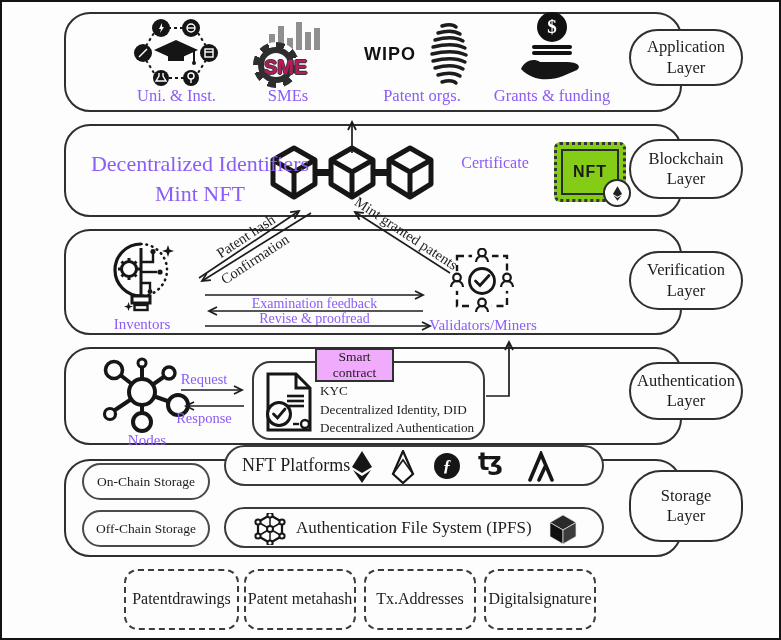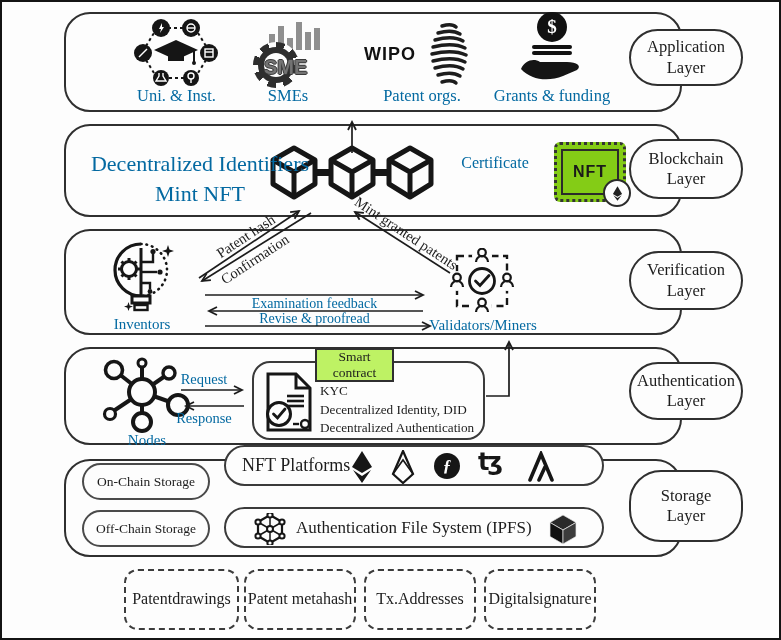--- a/index.html
+++ b/index.html
@@ -1,28 +1,28 @@
 <!DOCTYPE html>
 <html><head>
 <meta charset="utf-8">
 <style>
   html,body{margin:0;padding:0;background:#e8e8e8;}
   #stage{position:relative;width:781px;height:640px;background:#fdfdfd;border:2px solid #141414;box-sizing:border-box;overflow:hidden;font-family:"Liberation Serif",serif;color:#1c1c1c;}
   .abs{position:absolute;}
   .layer{position:absolute;left:62px;width:618px;border:2px solid #2f2f2f;border-radius:26px;background:#fdfdfd;box-sizing:border-box;z-index:1;}
   .layer-tag{position:absolute;left:627px;width:114px;border:2px solid #2f2f2f;border-radius:32px;background:#fdfdfd;box-sizing:border-box;z-index:12;display:flex;flex-direction:column;align-items:center;justify-content:center;font-size:16.5px;line-height:1.22;text-align:center;}
-  .lbl{position:absolute;font-family:"Liberation Serif",serif;color:#0369a1;text-align:center;z-index:6;}
+  .lbl{position:absolute;font-family:"Liberation Serif",serif;color:#8b5cf6;text-align:center;z-index:6;}
   .content{position:absolute;z-index:5;}
   .pill{position:absolute;border:2px solid #4a4a4a;border-radius:19px;background:#fdfdfd;box-sizing:border-box;display:flex;align-items:center;justify-content:center;font-size:13.5px;z-index:5;}
   .rbox{position:absolute;border:2px solid #3a3a3a;border-radius:21px;background:#fdfdfd;box-sizing:border-box;z-index:5;}
   .dashbox{position:absolute;top:567px;height:61px;border:2.6px dashed #3c3c3c;border-radius:14px;background:#fdfdfd;box-sizing:border-box;display:flex;flex-direction:row;align-items:center;justify-content:center;font-size:16px;line-height:1.28;text-align:center;z-index:5;}
   .rot{position:absolute;z-index:41;font-size:14.5px;text-align:center;white-space:nowrap;}
   #arrows{position:absolute;left:0;top:0;z-index:40;pointer-events:none;}
   .sans{font-family:"Liberation Sans",sans-serif;}
-  .smartbox{position:absolute;border:2px solid #2f2f2f;background:#bef264;box-sizing:border-box;z-index:8;display:flex;flex-direction:column;align-items:center;justify-content:center;font-size:13.5px;line-height:1.2;text-align:center;}
+  .smartbox{position:absolute;border:2px solid #2f2f2f;background:#f0abfc;box-sizing:border-box;z-index:8;display:flex;flex-direction:column;align-items:center;justify-content:center;font-size:13.5px;line-height:1.2;text-align:center;}
   .gear-tooth-ring{border-radius:50%;background:repeating-conic-gradient(#2e2e2e 0deg 24deg, #fdfdfd 24deg 45deg);}
 </style>
 </head>
 <body>
 
 <div id="stage">
 
   <div class="layer" style="top:10px;height:100px;"></div>
   <div class="layer" style="top:122px;height:93px;"></div>
   <div class="layer" style="top:227px;height:106px;"></div>
@@ -90,21 +90,21 @@
   <div class="content" style="left:243px;top:14px;width:86px;height:72px;">
     <span class="abs" style="left:24px;top:18px;width:6px;height:16px;background:#8f8f8f;"></span>
     <span class="abs" style="left:33px;top:10px;width:6px;height:24px;background:#8f8f8f;"></span>
     <span class="abs" style="left:42px;top:22px;width:6px;height:12px;background:#8f8f8f;"></span>
     <span class="abs" style="left:51px;top:6px;width:6px;height:28px;background:#8f8f8f;"></span>
     <span class="abs" style="left:60px;top:16px;width:6px;height:18px;background:#8f8f8f;"></span>
     <span class="abs" style="left:69px;top:12px;width:6px;height:22px;background:#8f8f8f;"></span>
     <span class="abs gear-tooth-ring" style="left:8px;top:26px;width:46px;height:46px;"></span>
     <span class="abs" style="left:13px;top:31px;width:36px;height:36px;border-radius:50%;background:#2e2e2e;"></span>
     <span class="abs" style="left:19px;top:37px;width:24px;height:24px;border-radius:50%;background:#fdfdfd;"></span>
-    <span class="abs sans" style="left:19px;top:40px;font-size:20px;font-weight:900;color:#737373;letter-spacing:0px;text-shadow:-1px 0 #3a3a3a,1px 0 #3a3a3a,0 -1px #3a3a3a,0 1px #3a3a3a;">SME</span>
+    <span class="abs sans" style="left:19px;top:40px;font-size:20px;font-weight:900;color:#be185d;letter-spacing:0px;text-shadow:-1px 0 #3a3a3a,1px 0 #3a3a3a,0 -1px #3a3a3a,0 1px #3a3a3a;">SME</span>
   </div>
   <div class="lbl" style="left:240px;top:84px;width:92px;font-size:16.5px;">SMEs</div>
 
   <div class="content" style="left:362px;top:28px;width:110px;height:56px;">
     <span class="abs sans" style="left:0px;top:14px;font-size:18px;font-weight:800;letter-spacing:1px;color:#111;">WIPO</span>
     <svg class="abs" style="left:62px;top:-8px;" width="42" height="66" viewBox="0 0 42 66">
       <g stroke="#1c1c1c" stroke-width="3.4" fill="none" stroke-linecap="round">
         <path d="M16,4  q10,-3 14,1"></path>
         <path d="M12,11 q14,-4 22,1"></path>
         <path d="M9,18  q18,-5 28,1"></path>

